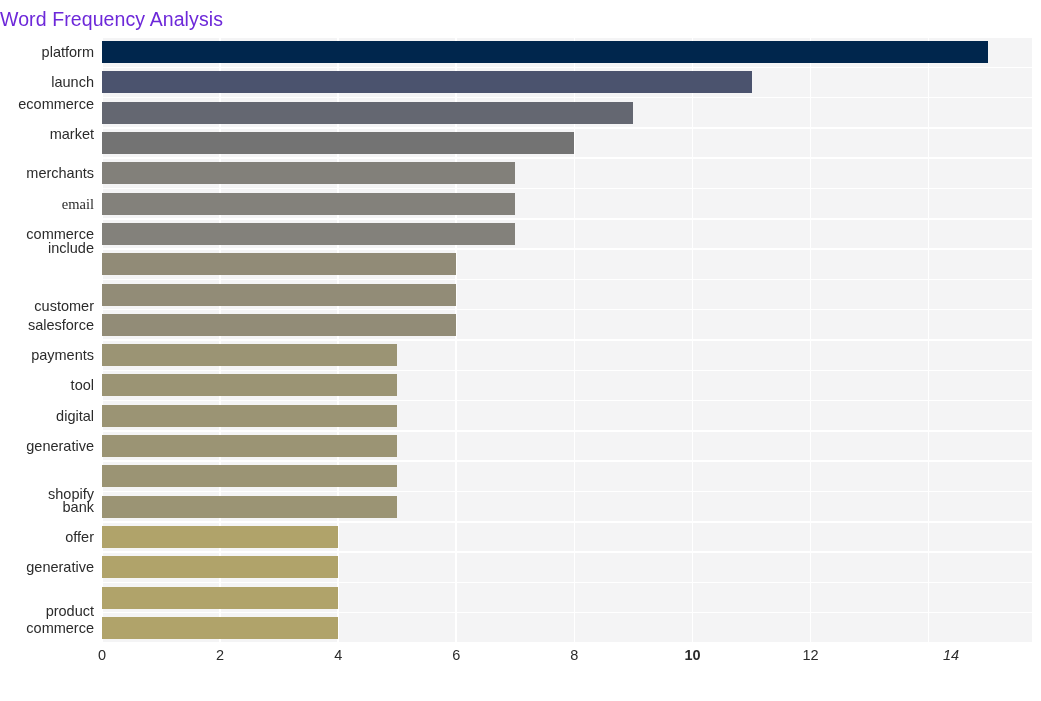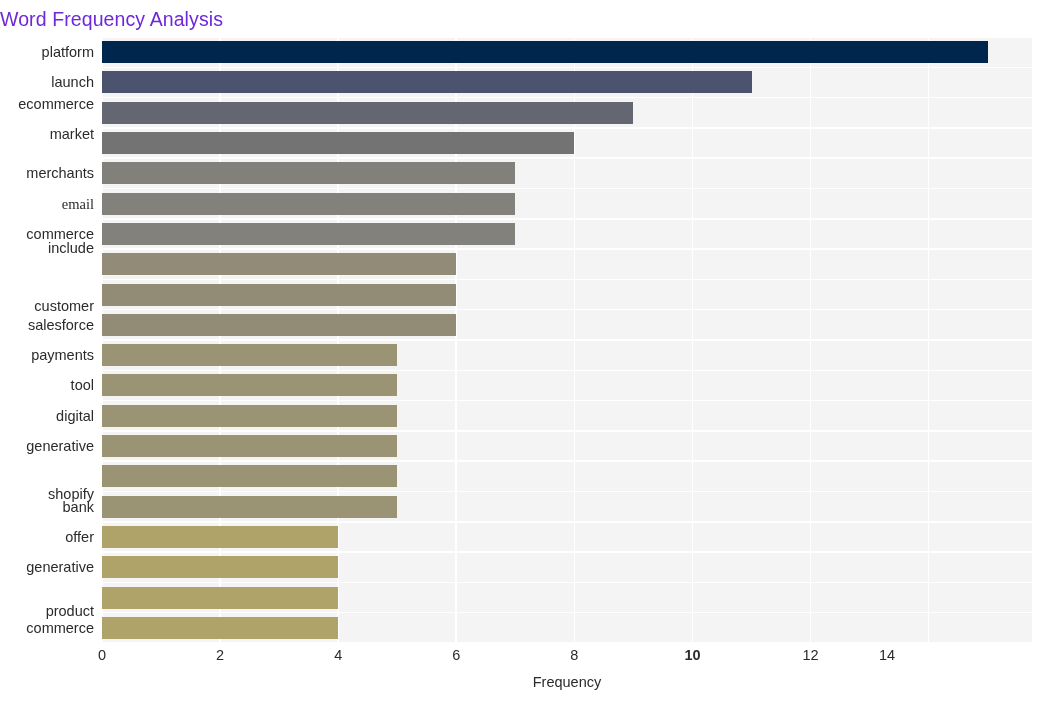--- a/index.html
+++ b/index.html
@@ -209,18 +209,17 @@
     </div>
 
   <div id="x-axis">
       <div class="xtick" style="left: 0px;">0</div>
       <div class="xtick" style="left: 118.095px;">2</div>
       <div class="xtick" style="left: 236.19px;">4</div>
       <div class="xtick" style="left: 354.286px;">6</div>
       <div class="xtick" style="left: 472.381px;">8</div>
       <div class="xtick" style="left: 590.476px; font-weight: bold;">10</div>
       <div class="xtick" style="left: 708.571px;">12</div>
-      <div class="xtick" style="left: 785px;">14</div>
+      <div class="xtick" style="left: 849px; font-style: italic;">14</div>
     </div>
 
-  <div id="x-axis-label">Frequency</div>
 
 </div>
 
 </body></html>

